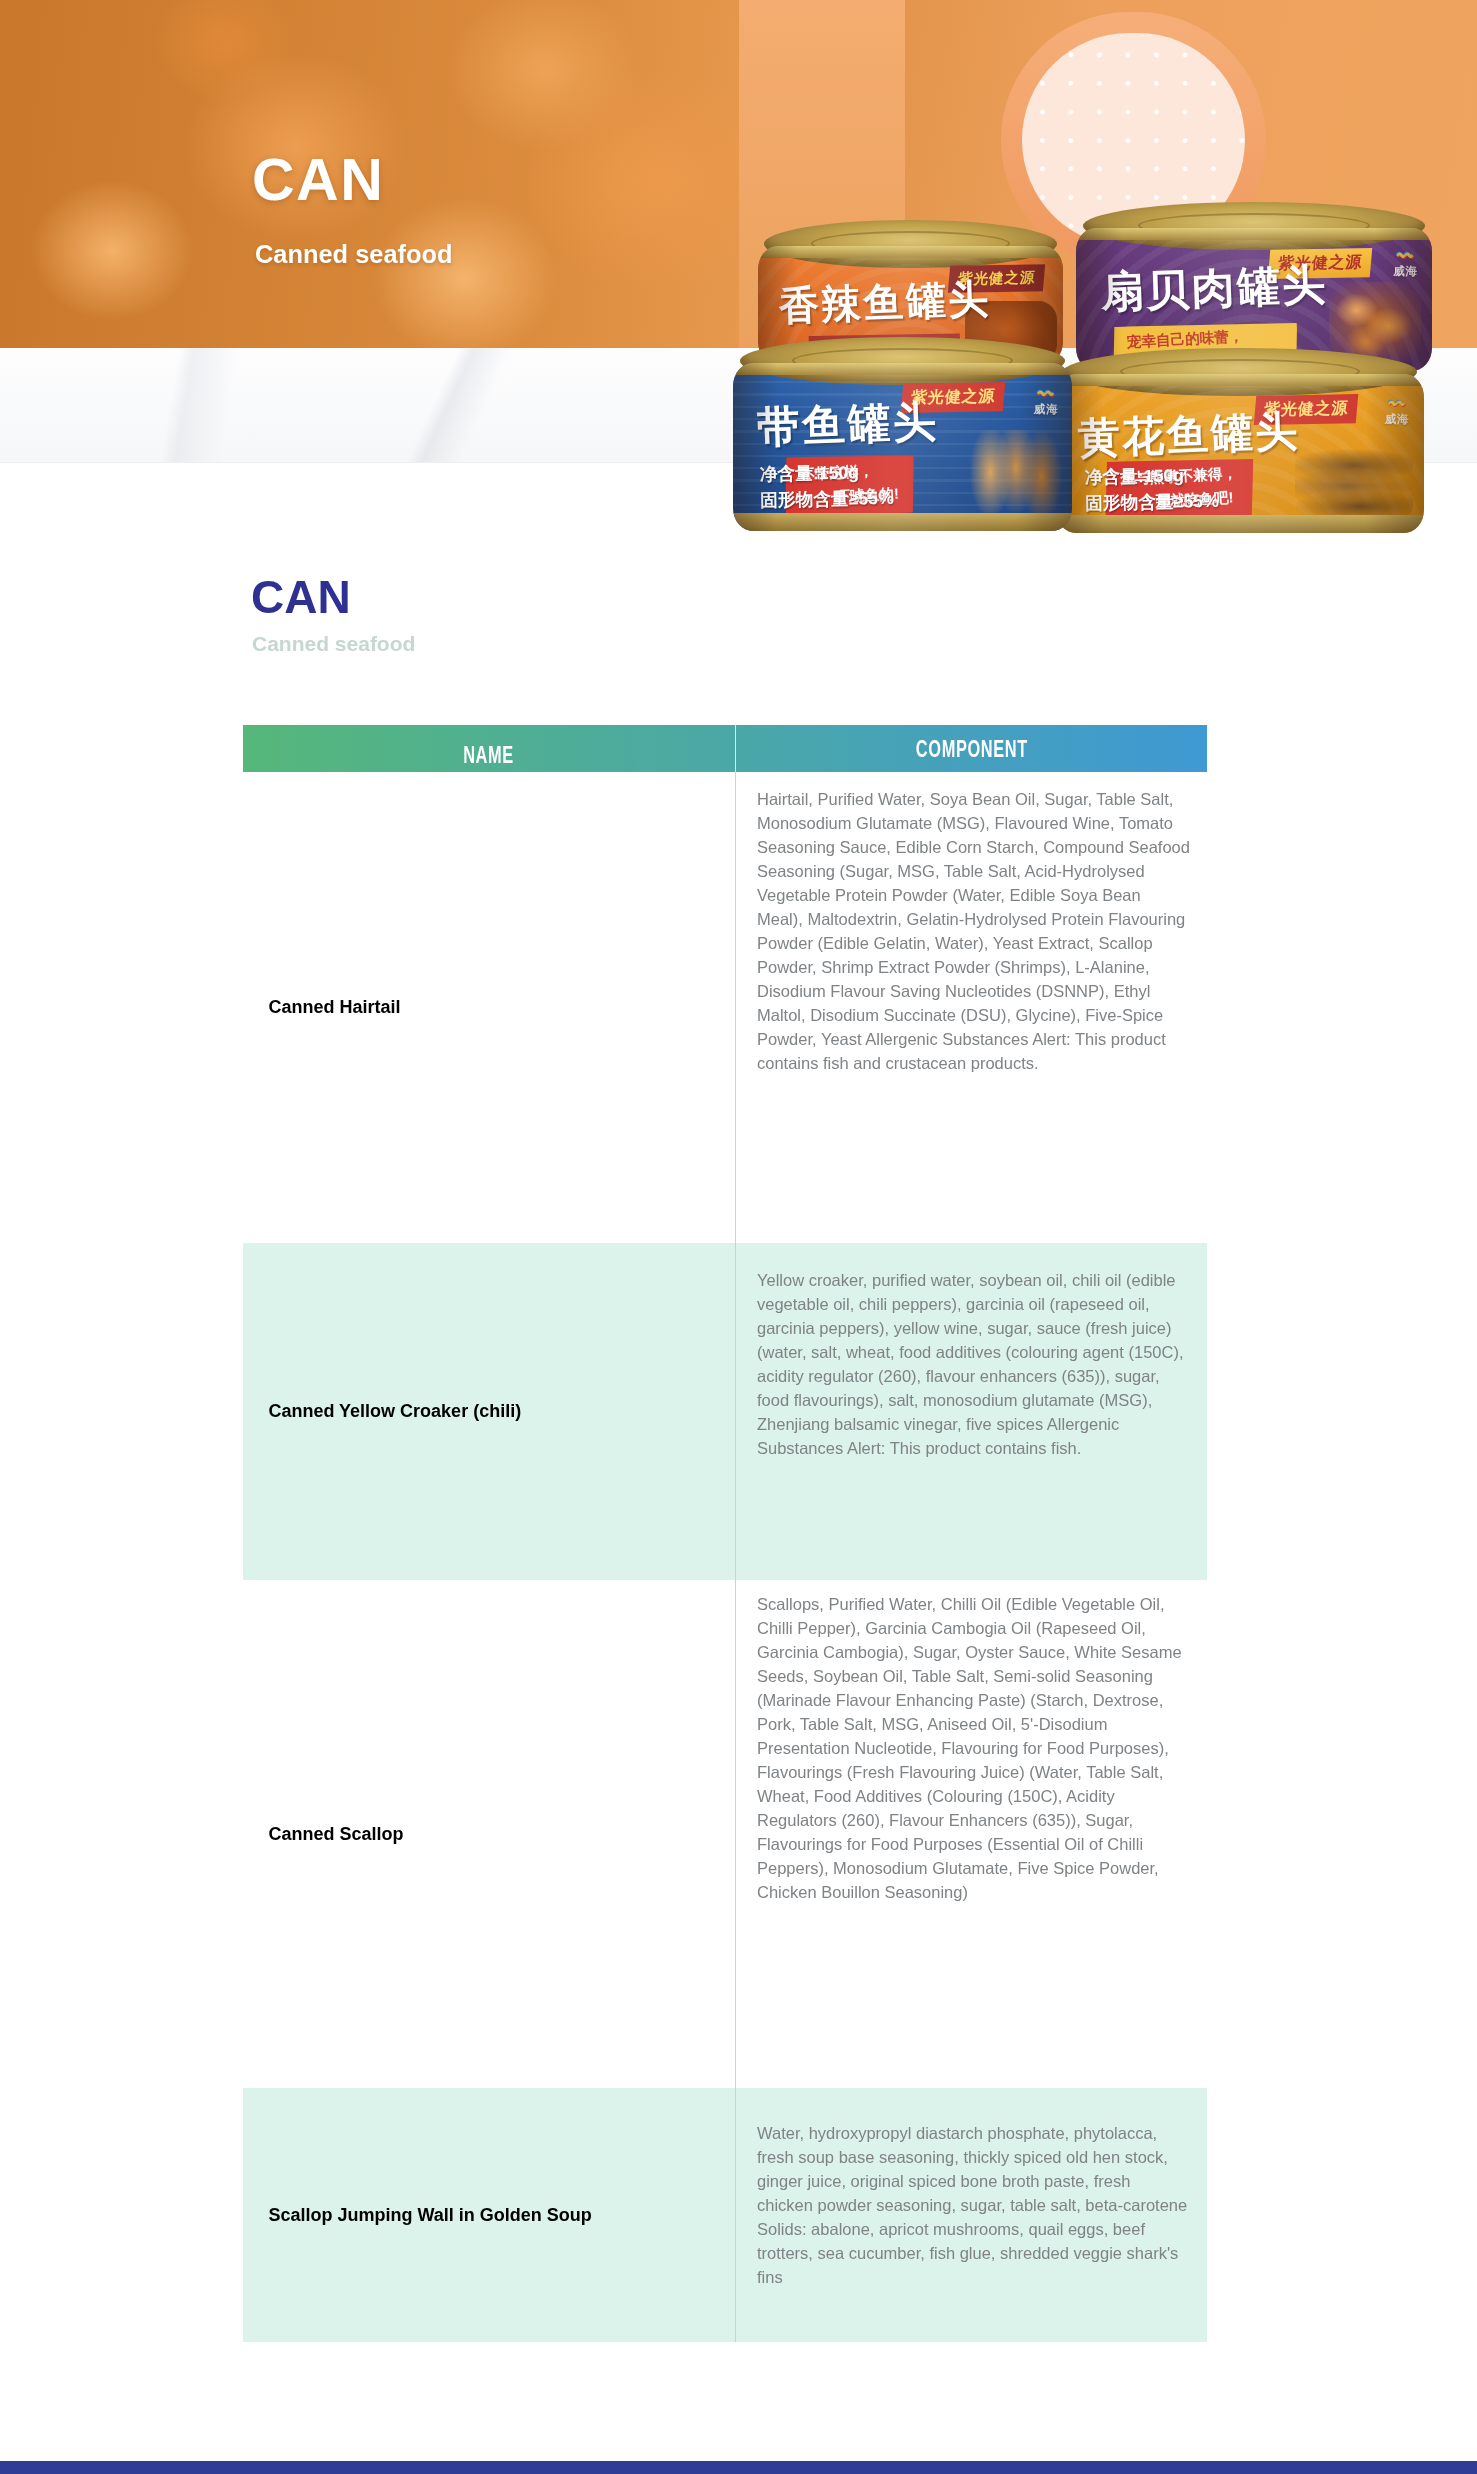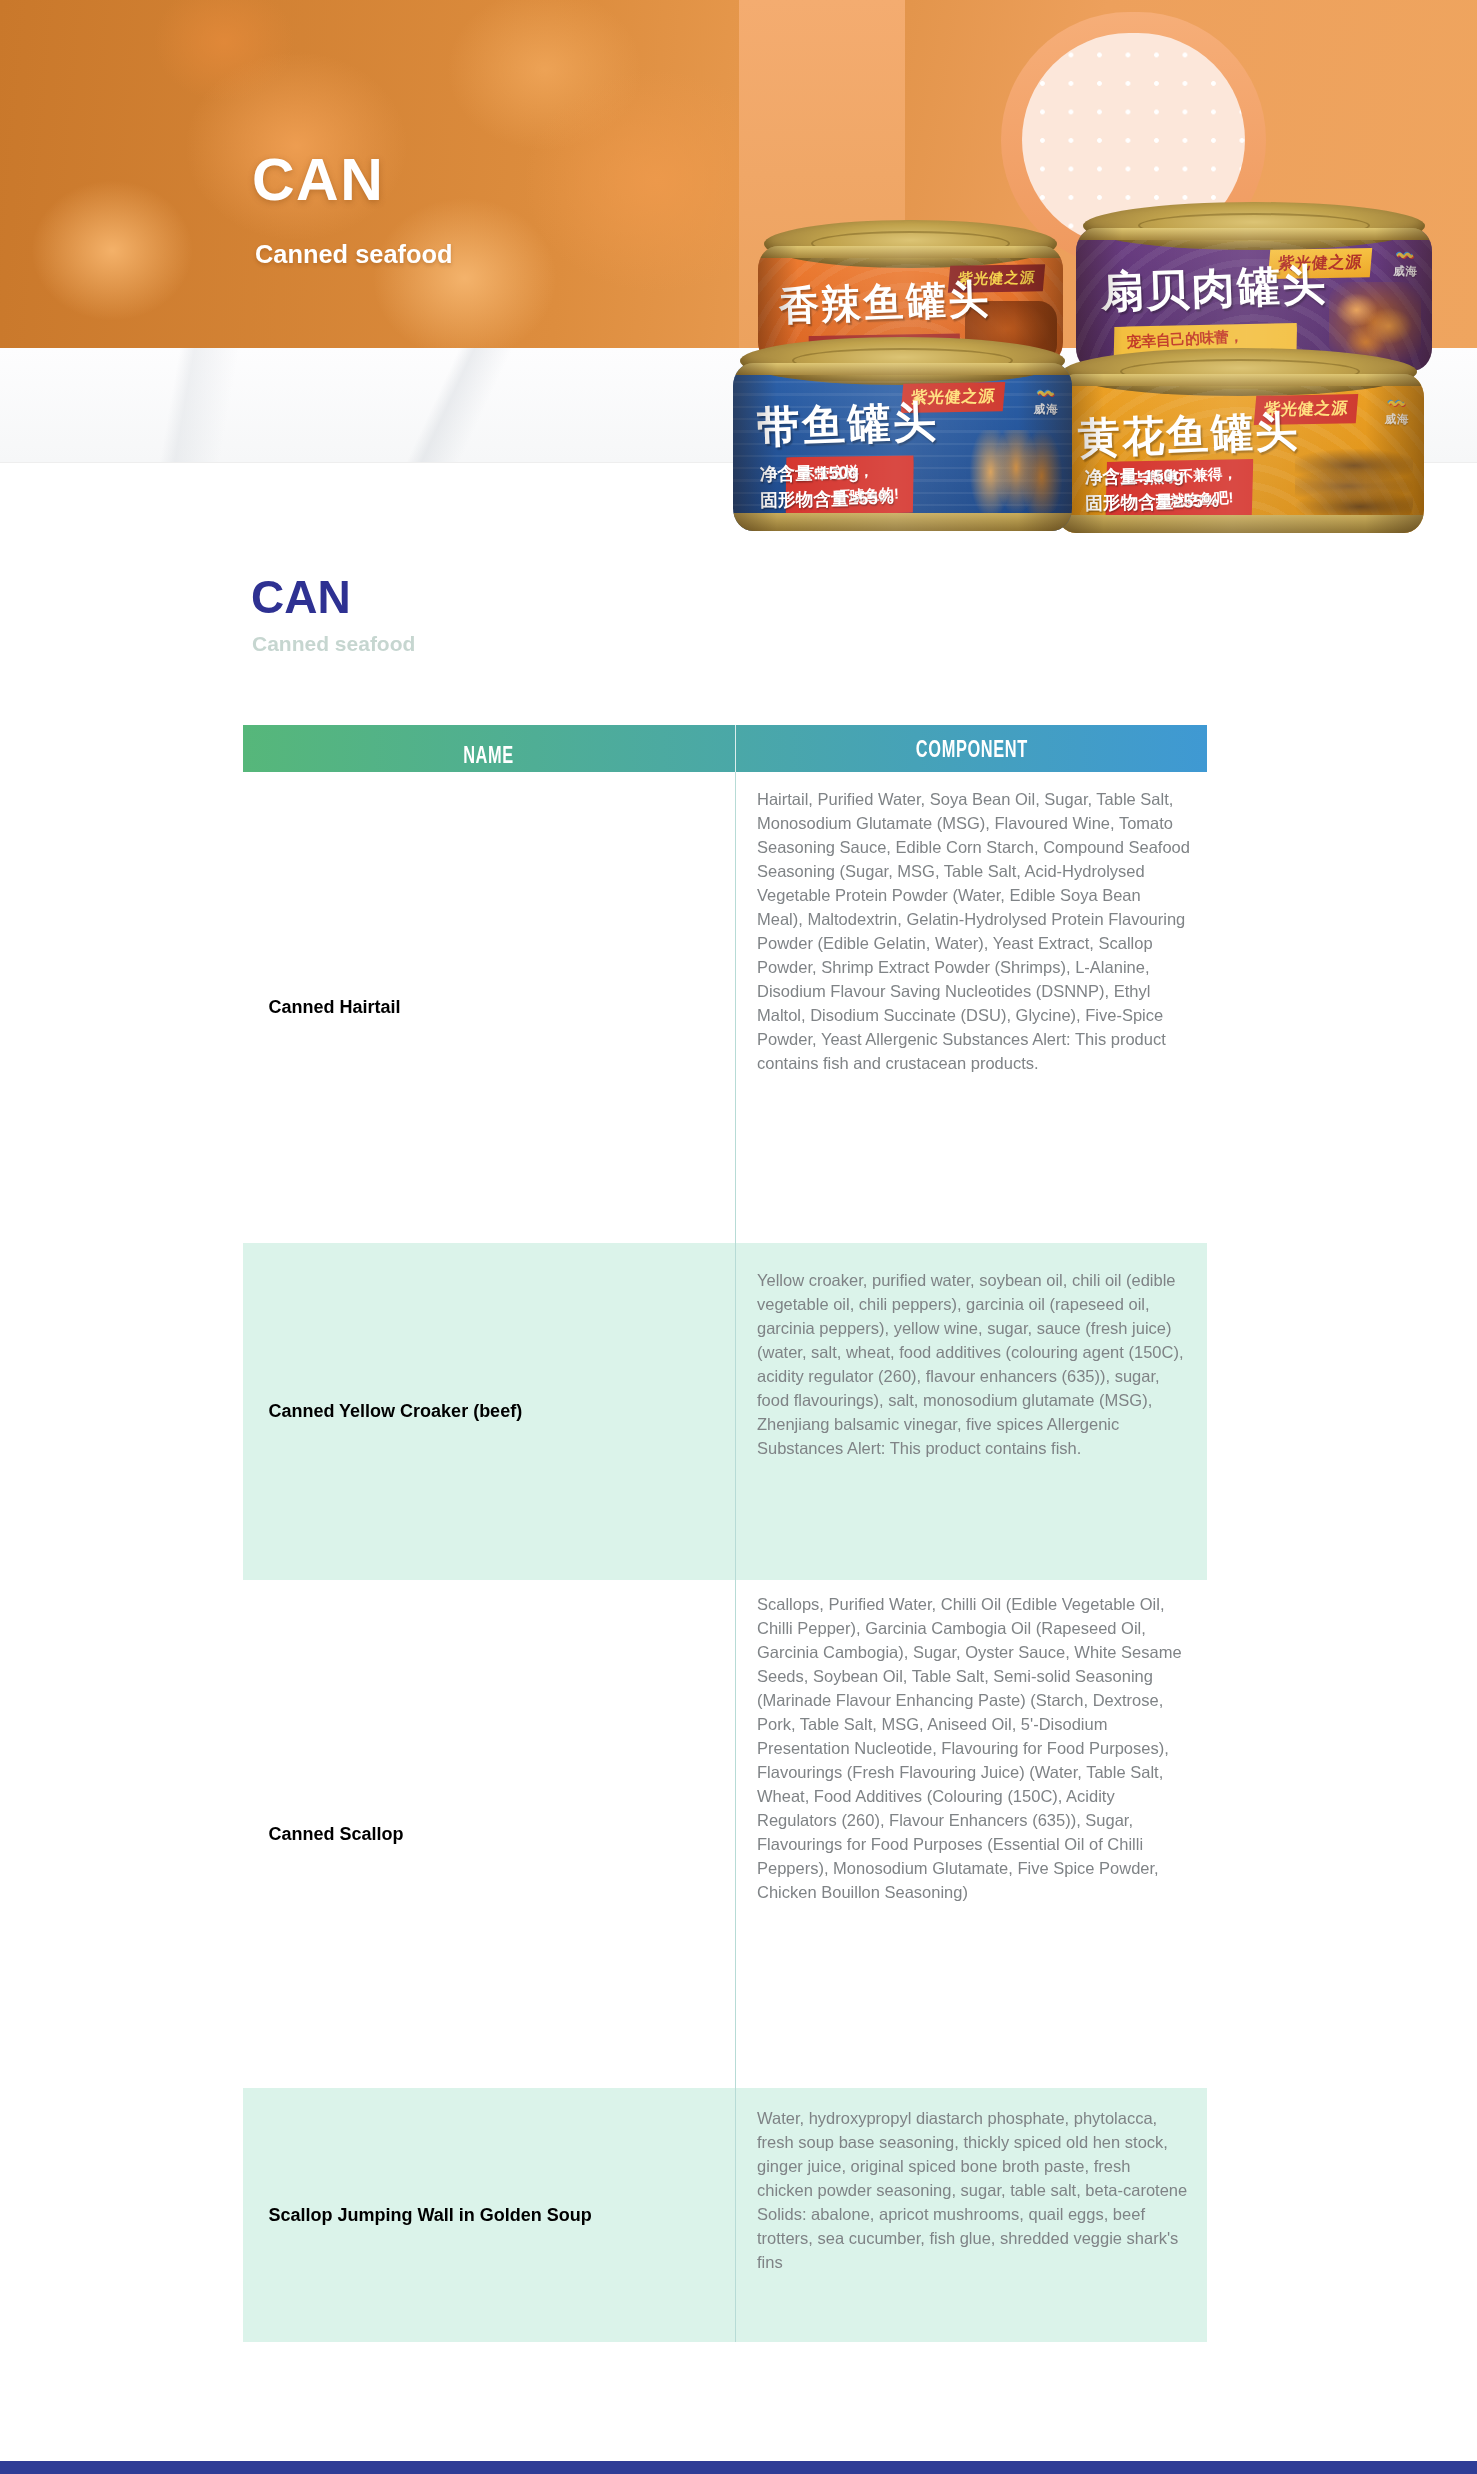--- a/index.html
+++ b/index.html
@@ -211,21 +211,21 @@
     width:492px; display:flex; align-items:center; padding-left:25.4px;
     font-size:18px; font-weight:bold; color:#000000;
   }
   .cell-comp {
     width:472px; border-left:0.8px solid #b7dbd6; padding:15.4px 17px 12.3px 21px;
     font-size:16.5px; line-height:24px; color:#7f8386;
   }
   .r1 { min-height:471px; }
   .r2 { min-height:337px; } .r2 .cell-comp { padding-top:25px; }
   .r3 { min-height:508px; } .r3 .cell-comp { padding-top:12px; }
-  .r4 { min-height:254px; } .r4 .cell-comp { padding-top:18px; }
+  .r4 { min-height:254px; } .r4 .cell-comp { padding-top:33px; }
 
   
   .footer-bar {
     position:absolute; left:0; bottom:0; width:1478px; height:14px; background:#2f3d96;
   }
 </style>
 </head>
 <body>
 
 <div id="page">
@@ -313,21 +313,21 @@
           <span class="cond">COMPONENT</span>
         </div>
     </div>
 
     <div class="trow r1">
       <div class="cell-name">Canned Hairtail</div>
       <div class="cell-comp">Hairtail, Purified Water, Soya Bean Oil, Sugar, Table Salt, Monosodium Glutamate (MSG), Flavoured Wine, Tomato Seasoning Sauce, Edible Corn Starch, Compound Seafood Seasoning (Sugar, MSG, Table Salt, Acid-Hydrolysed Vegetable Protein Powder (Water, Edible Soya Bean Meal), Maltodextrin, Gelatin-Hydrolysed Protein Flavouring Powder (Edible Gelatin, Water), Yeast Extract, Scallop Powder, Shrimp Extract Powder (Shrimps), L-Alanine, Disodium Flavour Saving Nucleotides (DSNNP), Ethyl Maltol, Disodium Succinate (DSU), Glycine), Five-Spice Powder, Yeast  Allergenic Substances Alert: This product contains fish and crustacean products.</div>
     </div>
 
     <div class="trow r2 alt">
-      <div class="cell-name">Canned Yellow Croaker (beef)</div>
+      <div class="cell-name">Canned Yellow Croaker (chili)</div>
       <div class="cell-comp">Yellow croaker, purified water, soybean oil, chili oil (edible vegetable oil, chili peppers), garcinia oil (rapeseed oil, garcinia peppers), yellow wine, sugar, sauce (fresh juice) (water, salt, wheat, food additives (colouring agent (150C), acidity regulator (260), flavour enhancers (635)), sugar, food flavourings), salt, monosodium glutamate (MSG), Zhenjiang balsamic vinegar, five spices Allergenic Substances Alert: This product contains fish.</div>
     </div>
 
     <div class="trow r3">
       <div class="cell-name">Canned Scallop</div>
       <div class="cell-comp">Scallops, Purified Water, Chilli Oil (Edible Vegetable Oil, Chilli Pepper), Garcinia Cambogia Oil (Rapeseed Oil, Garcinia Cambogia), Sugar, Oyster Sauce, White Sesame Seeds, Soybean Oil, Table Salt, Semi-solid Seasoning (Marinade Flavour Enhancing Paste) (Starch, Dextrose, Pork, Table Salt, MSG, Aniseed Oil, 5'-Disodium Presentation Nucleotide, Flavouring for Food Purposes), Flavourings (Fresh Flavouring Juice) (Water, Table Salt, Wheat, Food Additives (Colouring (150C), Acidity Regulators (260), Flavour Enhancers (635)), Sugar, Flavourings for Food Purposes (Essential Oil of Chilli Peppers), Monosodium Glutamate, Five Spice Powder, Chicken Bouillon Seasoning)</div>
     </div>
 
     <div class="trow r4 alt">
       <div class="cell-name">Scallop Jumping Wall in Golden Soup</div>

